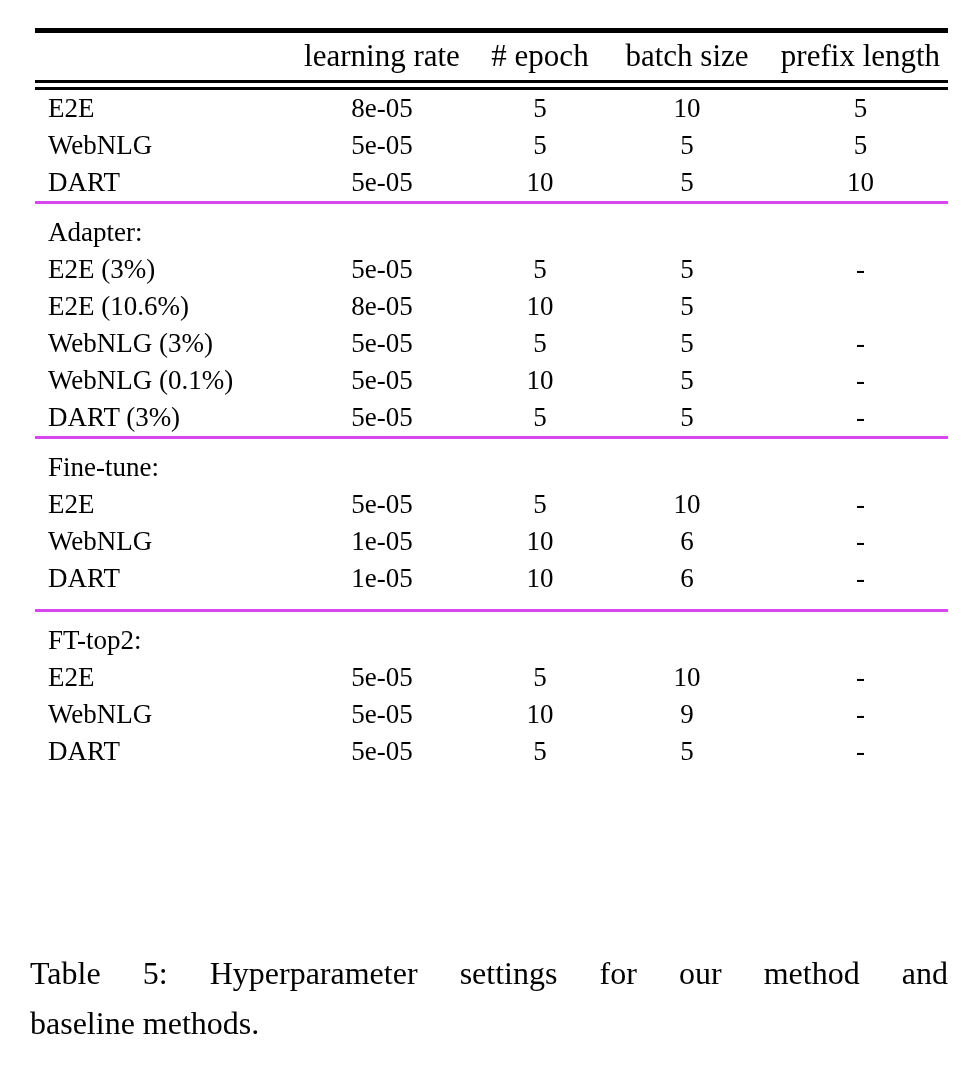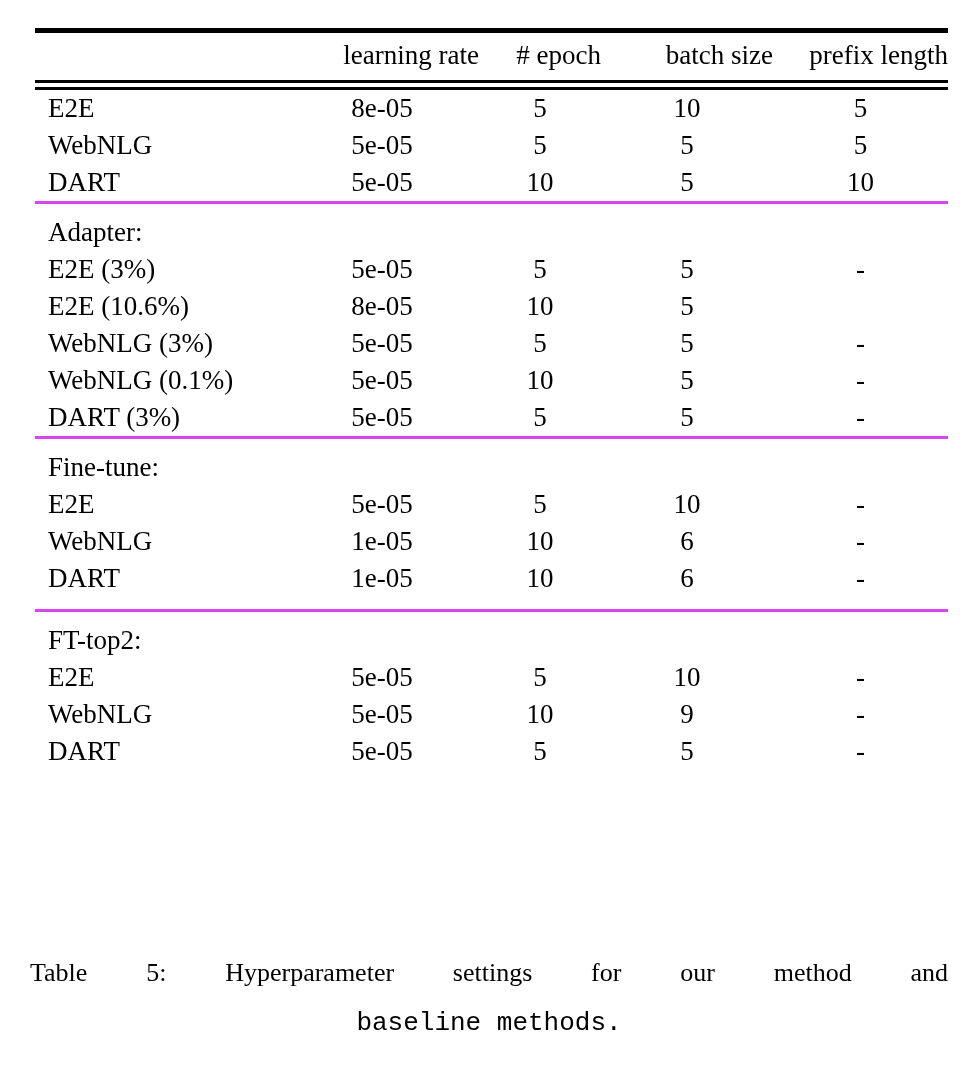--- a/index.html
+++ b/index.html
@@ -17,48 +17,48 @@
     width: 913px;
     table-layout: fixed;
   }
   col.c-label { width: 250px; }
   col.c-lr    { width: 194px; }
   col.c-ep    { width: 122px; }
   col.c-bs    { width: 172px; }
   col.c-pl    { width: 175px; }
   thead th {
     font-weight: normal;
-    font-size: 27px;
+    font-size: 31px;
     line-height: 27px;
-    text-align: right;
+    text-align: center;
     padding: 9px 0 11px 0;
     border-top: 5px solid #000000;
     border-bottom: 10px double #000000;
   }
   tbody.ruled { border-top: 3px solid #d946ef; }
   td {
     font-size: 27px;
     line-height: 37px;
     padding: 0;
     white-space: nowrap;
     overflow: hidden;
   }
   .label-cell { text-align: left; padding-left: 13px; }
   .value-cell { text-align: center; }
   tr.section-label-row td { padding-top: 10px; }
   tr.last td { padding-bottom: 12px; }
   .caption {
     position: absolute;
     left: 30px; top: 948px;
     width: 918px;
-    font-size: 26px;
+    font-size: 32px;
     line-height: 50px;
   }
   .caption-line-1 { text-align: justify; text-align-last: justify; }
-  .caption-line-2 { text-align: center; font-family: Liberation Mono, monospace; }
+  .caption-line-2 { text-align: left; }
 </style>
 </head>
 <body>
 
 <div class="table-wrap">
   <table id="hparam-table">
     <colgroup>
       <col class="c-label">
         <col class="c-lr">
         <col class="c-ep">

